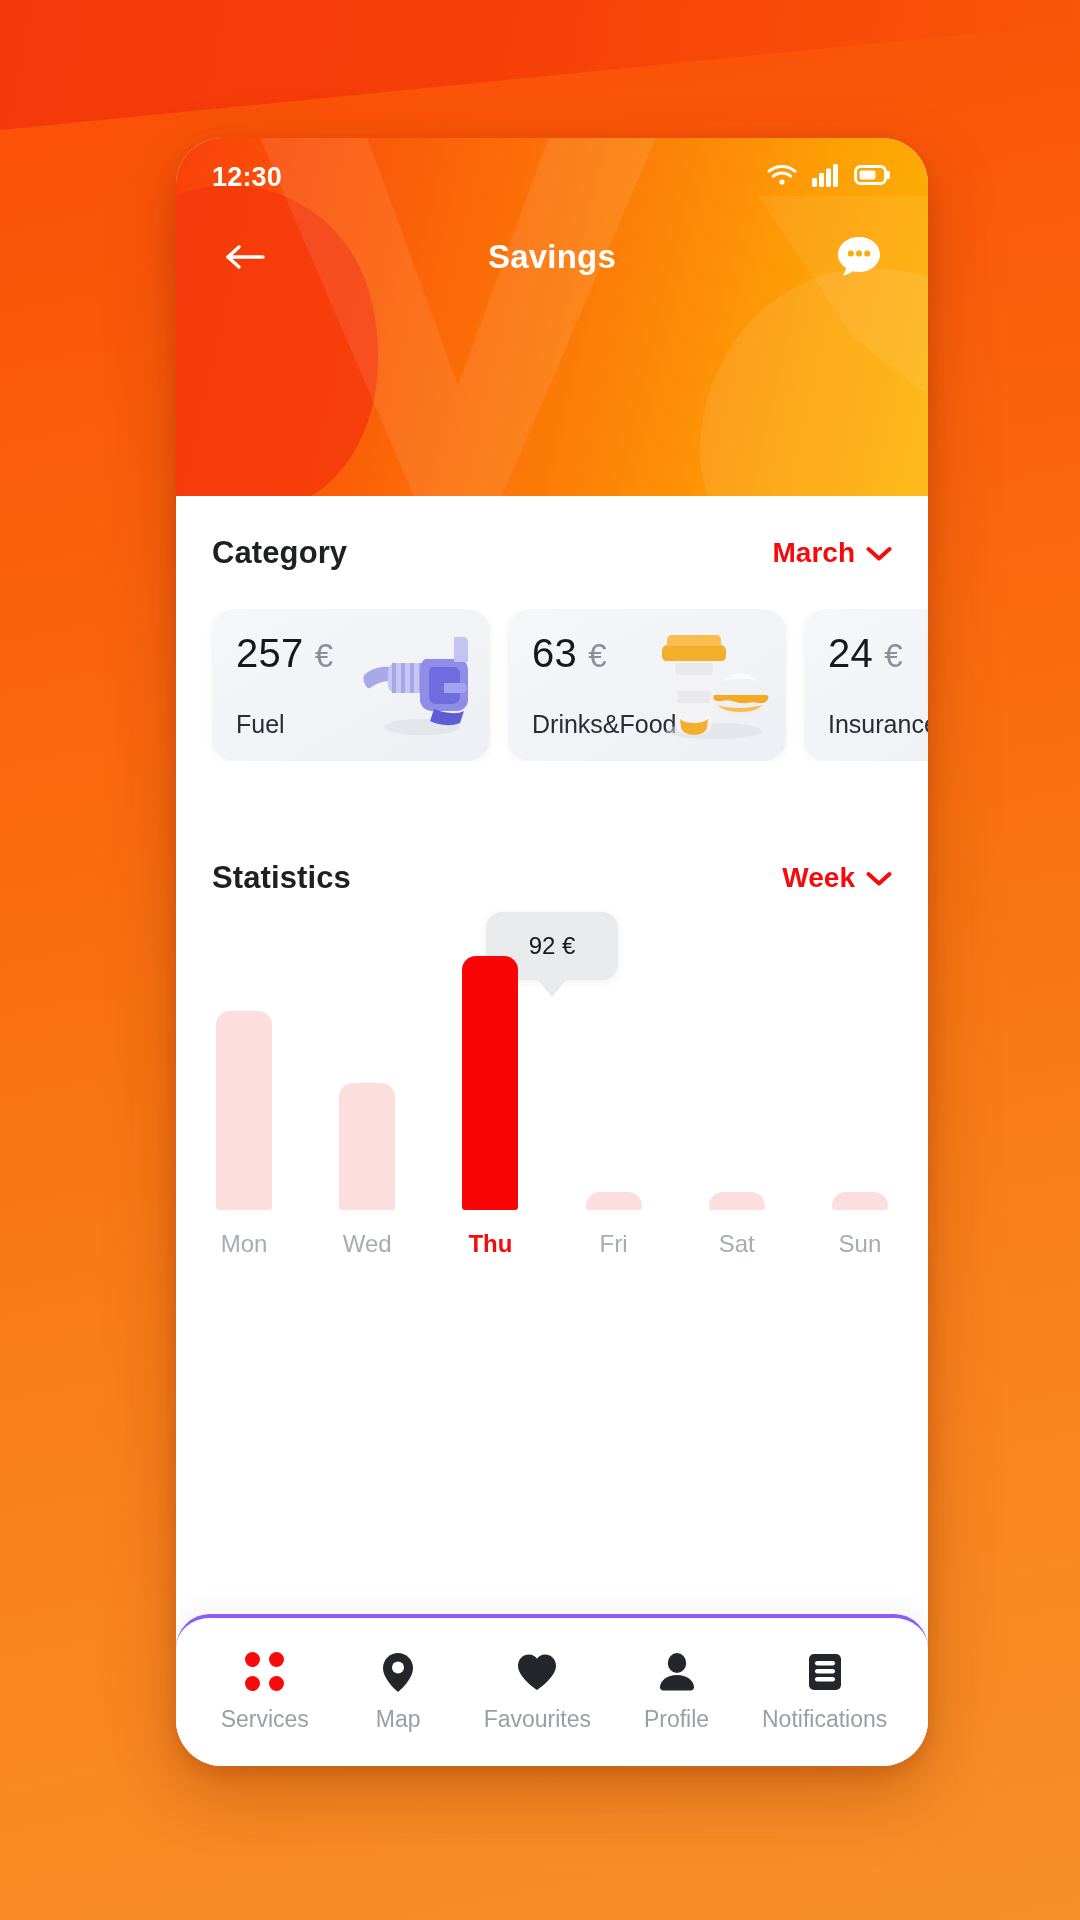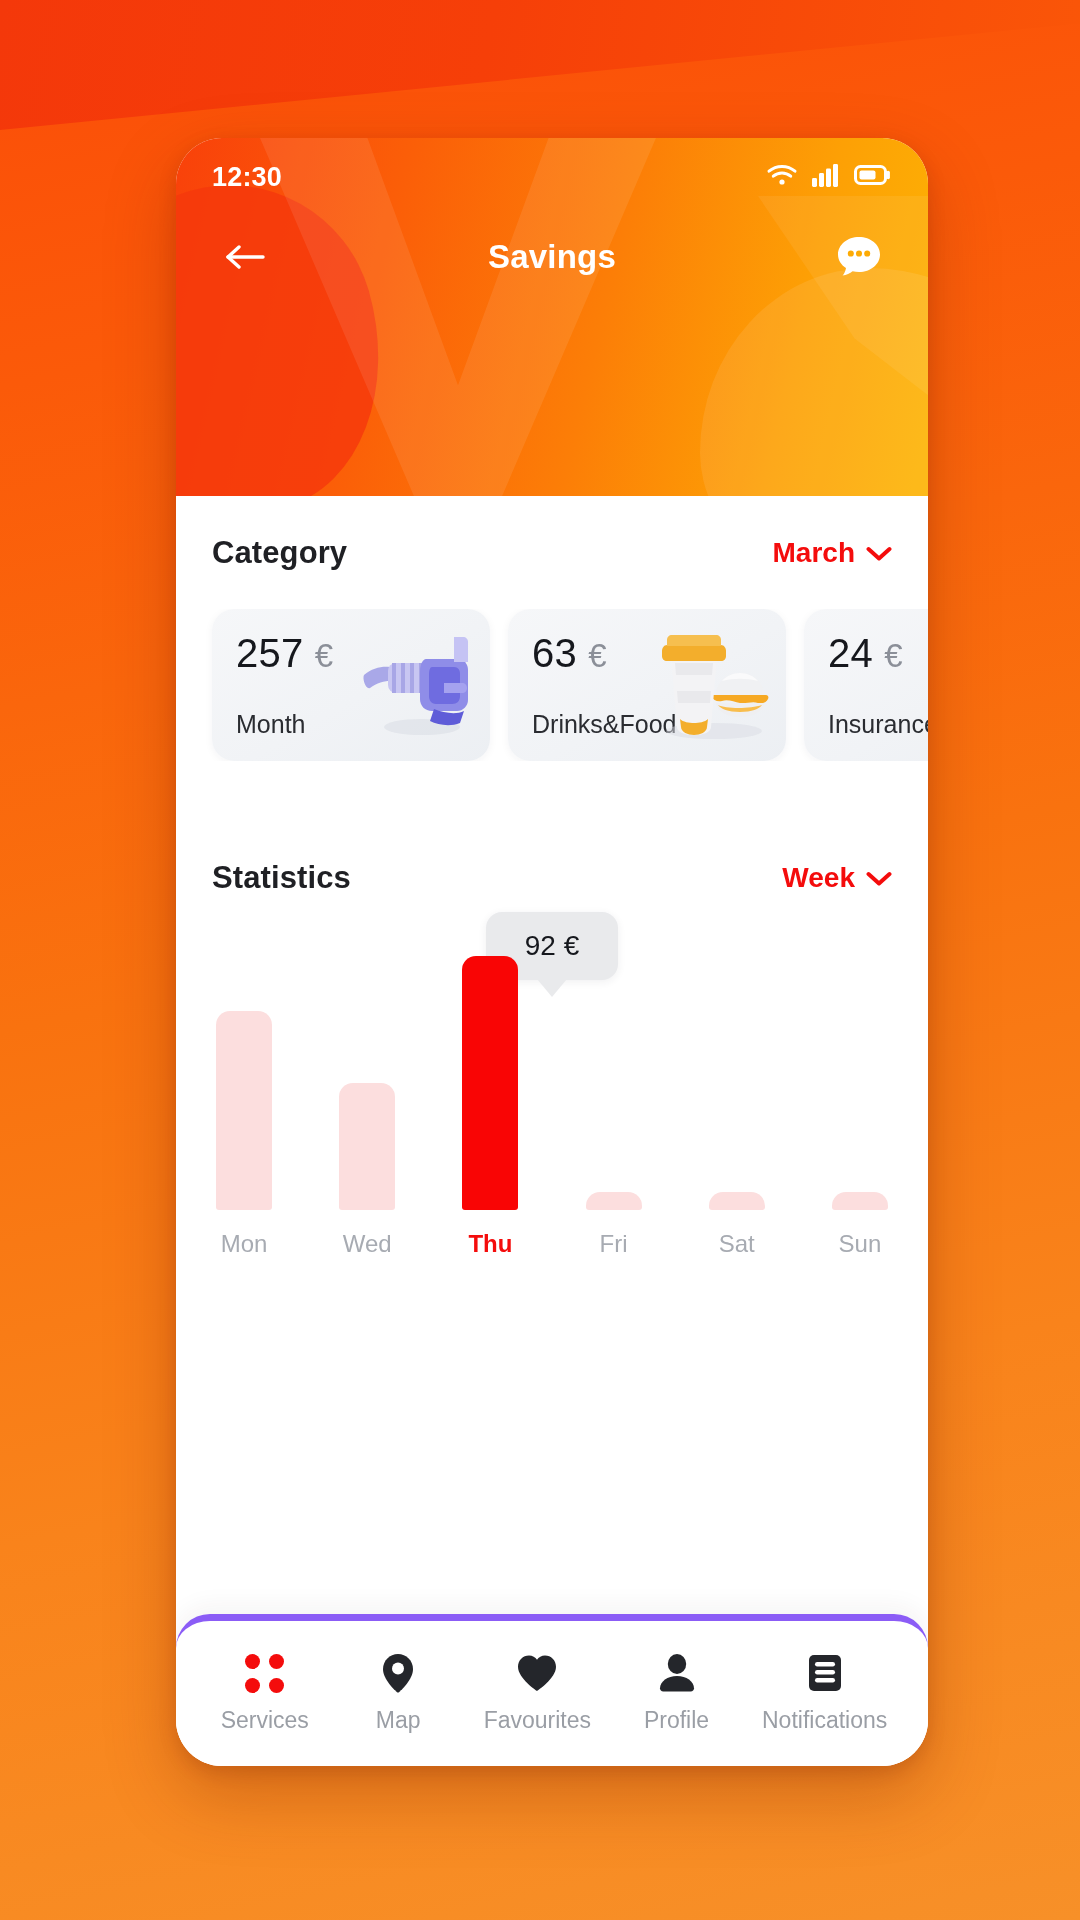--- a/index.html
+++ b/index.html
@@ -195,38 +195,38 @@
   }
   .bar-label.active { color:#f40c0c; font-weight:700; }
 
   
   #tooltip {
     position:absolute;
     width:132px; height:68px;
     border-radius:16px;
     background:#e9eaec;
     display:flex; align-items:center; justify-content:center;
-    font-size:28px; color:#16181d; font-weight:400;
+    font-size:24px; color:#16181d; font-weight:400;
     box-shadow:0 2px 8px rgba(40,40,60,.07);
   }
   #tooltip:after {
     content:""; position:absolute;
     left:50%; transform:translateX(-50%);
     bottom:-17px;
     border-left:15px solid transparent;
     border-right:15px solid transparent;
     border-top:18px solid #e9eaec;
   }
 
   
   #bottom-nav {
     position:absolute; left:0; right:0; bottom:0;
     height:152px;
     background:#fff;
-    border-top:7px solid #8b5cf6;
+    border-top:4px solid #8b5cf6;
     border-radius:34px 34px 46px 46px;
     box-shadow:0 -8px 24px rgba(60,40,30,.05);
     display:flex; align-items:center; justify-content:space-around;
     padding:0 22px;
   }
   .nav-item {
     display:flex; flex-direction:column; align-items:center; gap:14px;
     cursor:pointer; min-width:96px;
   }
   .nav-label { font-size:23px; color:#9a9ea5; font-weight:400; }
@@ -322,21 +322,21 @@
       </div>
     </div>
 
     <div id="category-scroll">
 
       <div class="cat-card">
         <div class="cat-amount">
           <span>257</span>
           <span class="cur">€</span>
         </div>
-        <div class="cat-name">Month</div>
+        <div class="cat-name">Fuel</div>
         <svg class="cat-art" viewBox="0 0 136 122">
           <ellipse cx="74" cy="104" rx="38" ry="8" fill="#d9dce4" opacity=".55"></ellipse>
           <path d="M16 52c8-7 18-9 26-8l6 14c-9-1-18 1-26 7-4 2-8-9-6-13z" fill="#a9a8e8"></path>
           <rect x="40" y="40" width="40" height="30" rx="8" fill="#c8c6f2"></rect>
           <g fill="#a8a6e6">
             <rect x="44" y="40" width="4" height="30"></rect>
             <rect x="53" y="40" width="4" height="30"></rect>
             <rect x="62" y="40" width="4" height="30"></rect>
             <rect x="71" y="40" width="4" height="30"></rect>
           </g>

